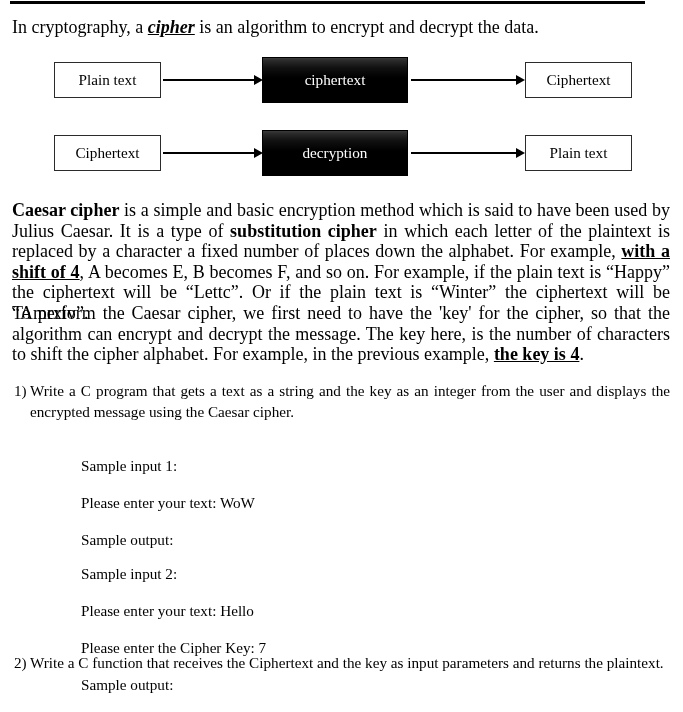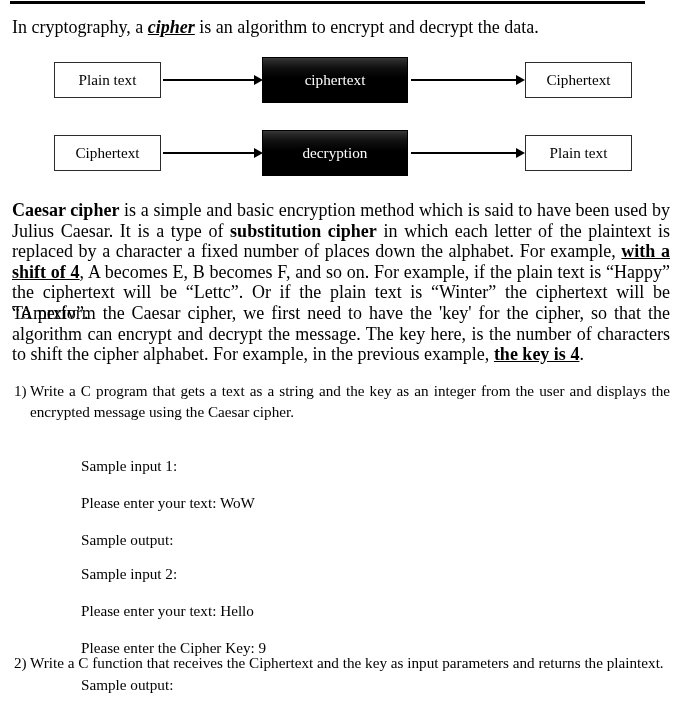--- a/index.html
+++ b/index.html
@@ -209,21 +209,21 @@
 
 <div class="sample" id="sample-1">
   <span class="sline">Sample input 1:</span>
   <span class="sline">Please enter your text: WoW</span>
   <span class="sline">Sample output:</span>
 </div>
 
 <div class="sample" id="sample-2">
   <span class="sline">Sample input 2:</span>
   <span class="sline">Please enter your text: Hello</span>
-  <span class="sline">Please enter the Cipher Key: 9</span>
+  <span class="sline">Please enter the Cipher Key: 7</span>
   <span class="sline">Sample output:</span>
   
 </div>
 
 <div class="li" id="item-2">
   <span class="marker">2)</span>
   <span class="litext">Write a C function that receives the Ciphertext and the key as input parameters and returns the plaintext.</span>
 </div>
 
 </body></html>

